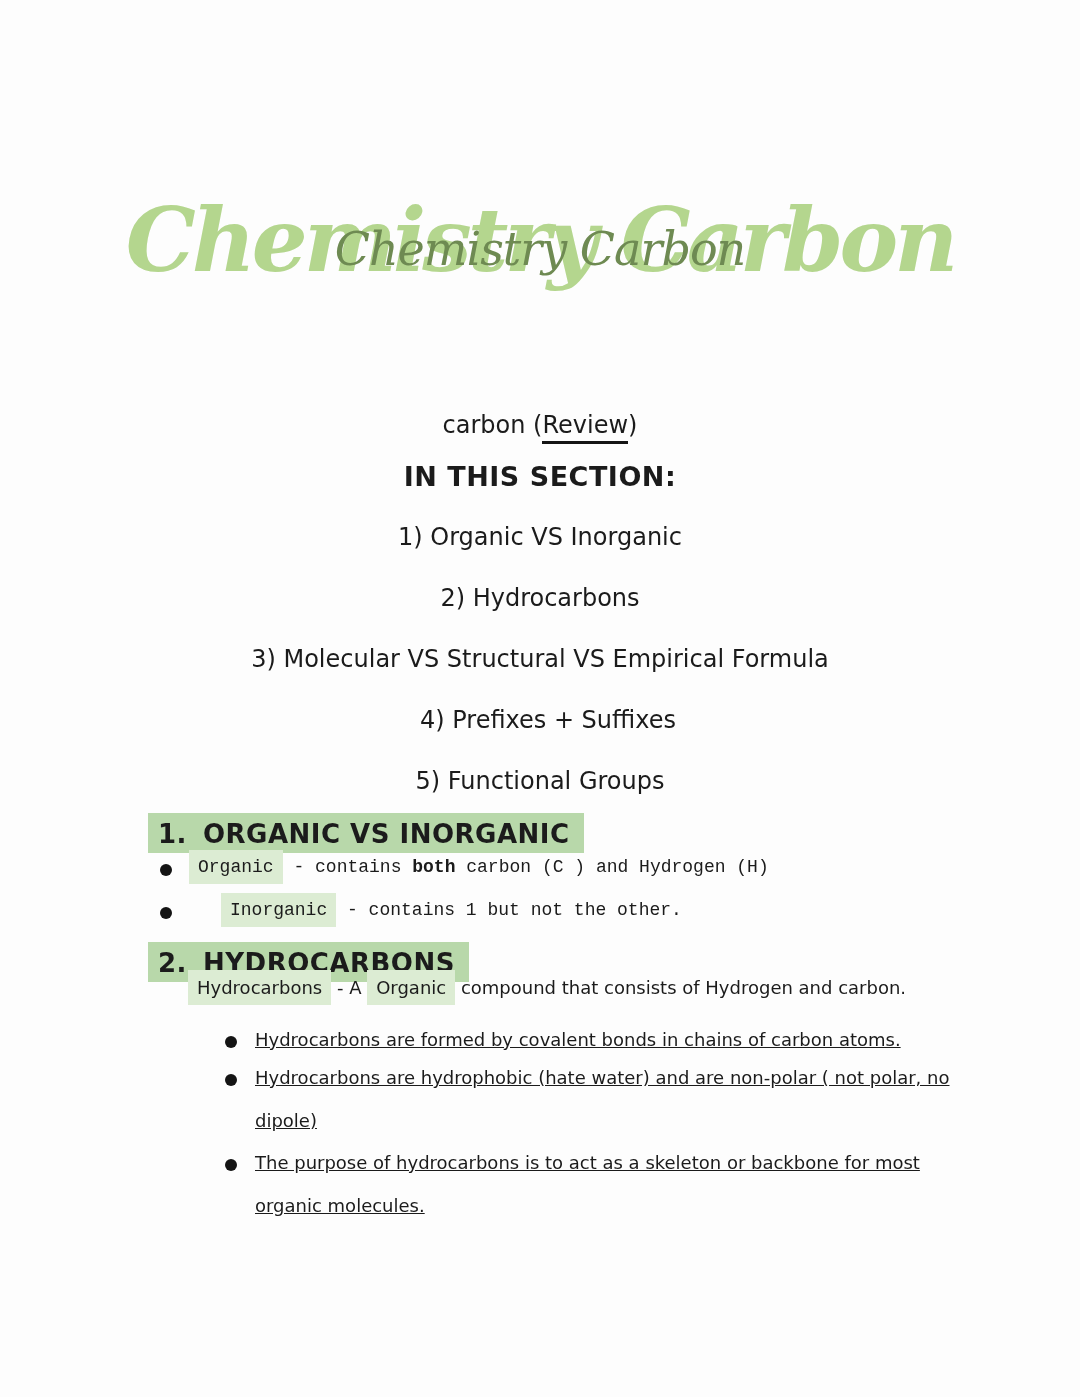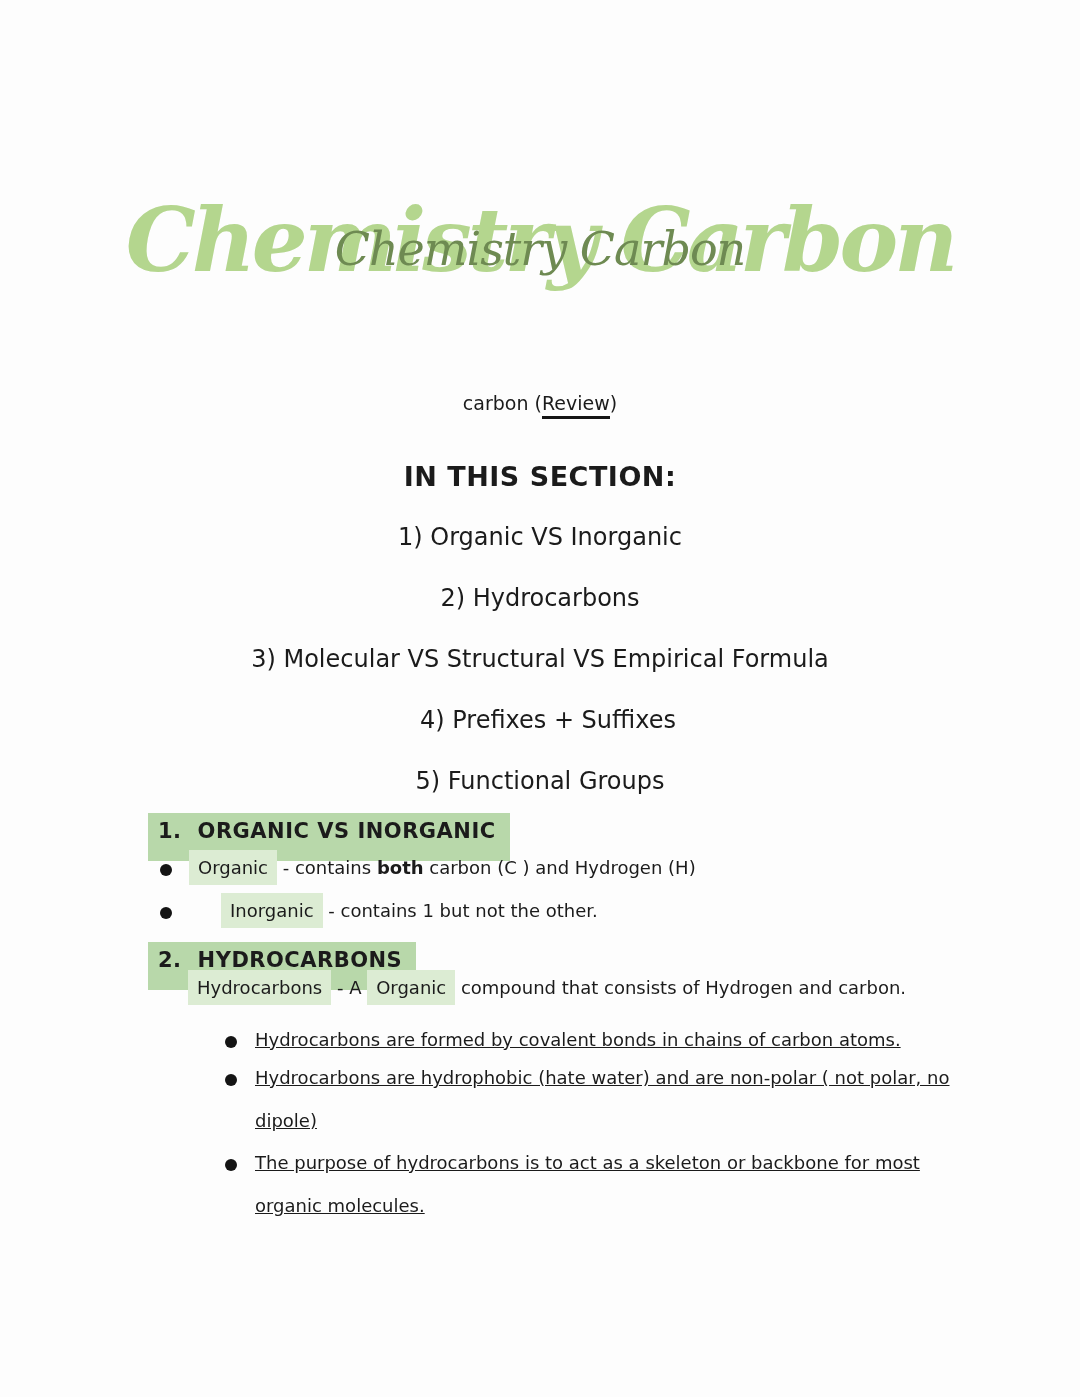--- a/index.html
+++ b/index.html
@@ -29,35 +29,35 @@
     text-align:center;
     font-family:"DejaVu Serif", serif;
     font-style: italic; font-weight: 400;
     font-size: 46px; letter-spacing:-1px;
     color:#6e8a52;
     white-space: nowrap;
   }
 
   
   .center-line { position:absolute; left:0; width:100%; text-align:center; white-space:nowrap; }
-  .review-line { top:392px; font-size:19px; }
+  .review-line { top:411px; font-size:24px; }
   .review-line .uword { border-bottom:3px solid #151515; padding-bottom:2px; }
   .section-header { top:461px; font-size:27px; font-weight:700; letter-spacing:0.5px; }
   .toc-0 { top:523px; font-size:24px; }
   .toc-1 { top:584px; font-size:24px; }
   .toc-2 { top:645px; font-size:24px; }
   .toc-3 { top:706px; font-size:24px;margin-left:8px; }
   .toc-4 { top:767px; font-size:24px; }
 
   
   .sec-heading {
     position:absolute; left:148px;
     background:#b8d8aa;
-    font-weight:700; font-size:21px; letter-spacing:0.5px;
-    padding:6px 14px 18px 10px;
+    font-weight:700; font-size:26px; letter-spacing:0.5px;
+    padding:6px 14px 4px 10px;
     white-space:nowrap;
   }
   .sec-heading .num { margin-right:16px; }
   .sec1 { top:813px; }
   .sec2 { top:936px;margin-top:6px; }
 
   
   .bullet-row { position:absolute; display:flex; align-items:flex-start; font-size:18px; }
   .dot {
     flex:0 0 auto;
@@ -65,21 +65,21 @@
     background:#141414; margin-right:17px; margin-top:8px;
   }
   .hl {
     background:#dcecd3;
     padding:7px 9px;
   }
   .bold { font-weight:700; }
 
   .b1 { left:160px; top:856px; }
   .b2 { left:160px; top:899px;gap:32px; }
-  .b1 .text, .b2 .text { padding-top:1px; }
+  .b1 .text, .b2 .text { padding-top:1px;font-family:Liberation Mono, monospace; }
 
   
   .definition { position:absolute; left:188px; top:977px; font-size:18px; white-space:nowrap; }
 
   
   .sub-bullet { position:absolute; left:225px; display:flex; align-items:flex-start; font-size:18px;text-decoration:underline; }
   .sub-bullet .dot { margin-right:18px; }
   .sub-bullet .lines div { line-height:24px; }
   .sub-bullet .line2 { margin-top:19px; }
   .sb0 { top:1028px; }

